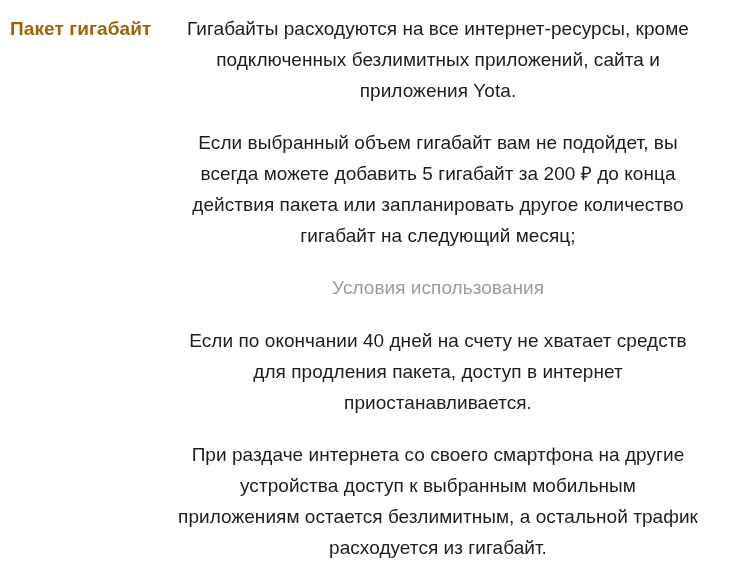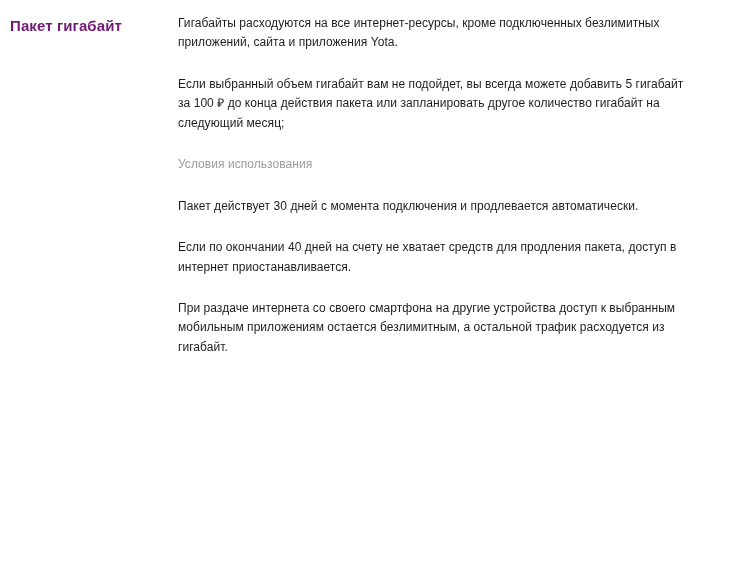--- a/index.html
+++ b/index.html
@@ -22,37 +22,38 @@
     padding: 14px 20px 0 10px;
     display: flex;
     align-items: flex-start;
   }
   .term-col {
     width: 168px;
     flex: 0 0 168px;
     padding-top: 1px;
   }
   .term-title {
-    font-size: 15px;
+    font-size: 19px;
     font-weight: bold;
-    color: #701a75;
+    color: #a16207;
     line-height: 1.45;
     letter-spacing: 0.1px;
   }
   .body-col {
     flex: 1 1 auto;
     padding-left: 0px;
   }
   .para {
-    font-size: 12px;
+    font-size: 19px;
     line-height: 1.62;
     color: #1d1d1d;
     margin: 0 0 22px 0;
     max-width: 520px;
     letter-spacing: 0.05px;
+    text-align: center;
   }
   .para:last-child {
     margin-bottom: 9px;
   }
   .para.subhead {
     color: #9b9b9b;
   }
 </style>
 </head>
 <body>
@@ -60,25 +61,24 @@
 <div class="doc">
 
   <div class="term-col">
     <div class="term-title">Пакет гигабайт</div>
   </div>
 
   <div class="body-col">
 
     <p class="para">Гигабайты расходуются на все интернет-ресурсы, кроме подключенных безлимитных приложений, сайта и приложения Yota.</p>
 
-    <p class="para">Если выбранный объем гигабайт вам не подойдет, вы всегда можете добавить 5 гигабайт за 100 ₽ до конца действия пакета или запланировать другое количество гигабайт на следующий месяц;</p>
+    <p class="para">Если выбранный объем гигабайт вам не подойдет, вы всегда можете добавить 5 гигабайт за 200 ₽ до конца действия пакета или запланировать другое количество гигабайт на следующий месяц;</p>
 
     <p class="para subhead">Условия использования</p>
 
-    <p class="para">Пакет действует 30 дней с момента подключения и продлевается автоматически.</p>
 
 
     <p class="para">Если по окончании 40 дней на счету не хватает средств для продления пакета, доступ в интернет приостанавливается.</p>
 
 
     <p class="para">При раздаче интернета со своего смартфона на другие устройства доступ к выбранным мобильным приложениям остается безлимитным, а остальной трафик расходуется из гигабайт.</p>
 
   </div>
 </div>
 

